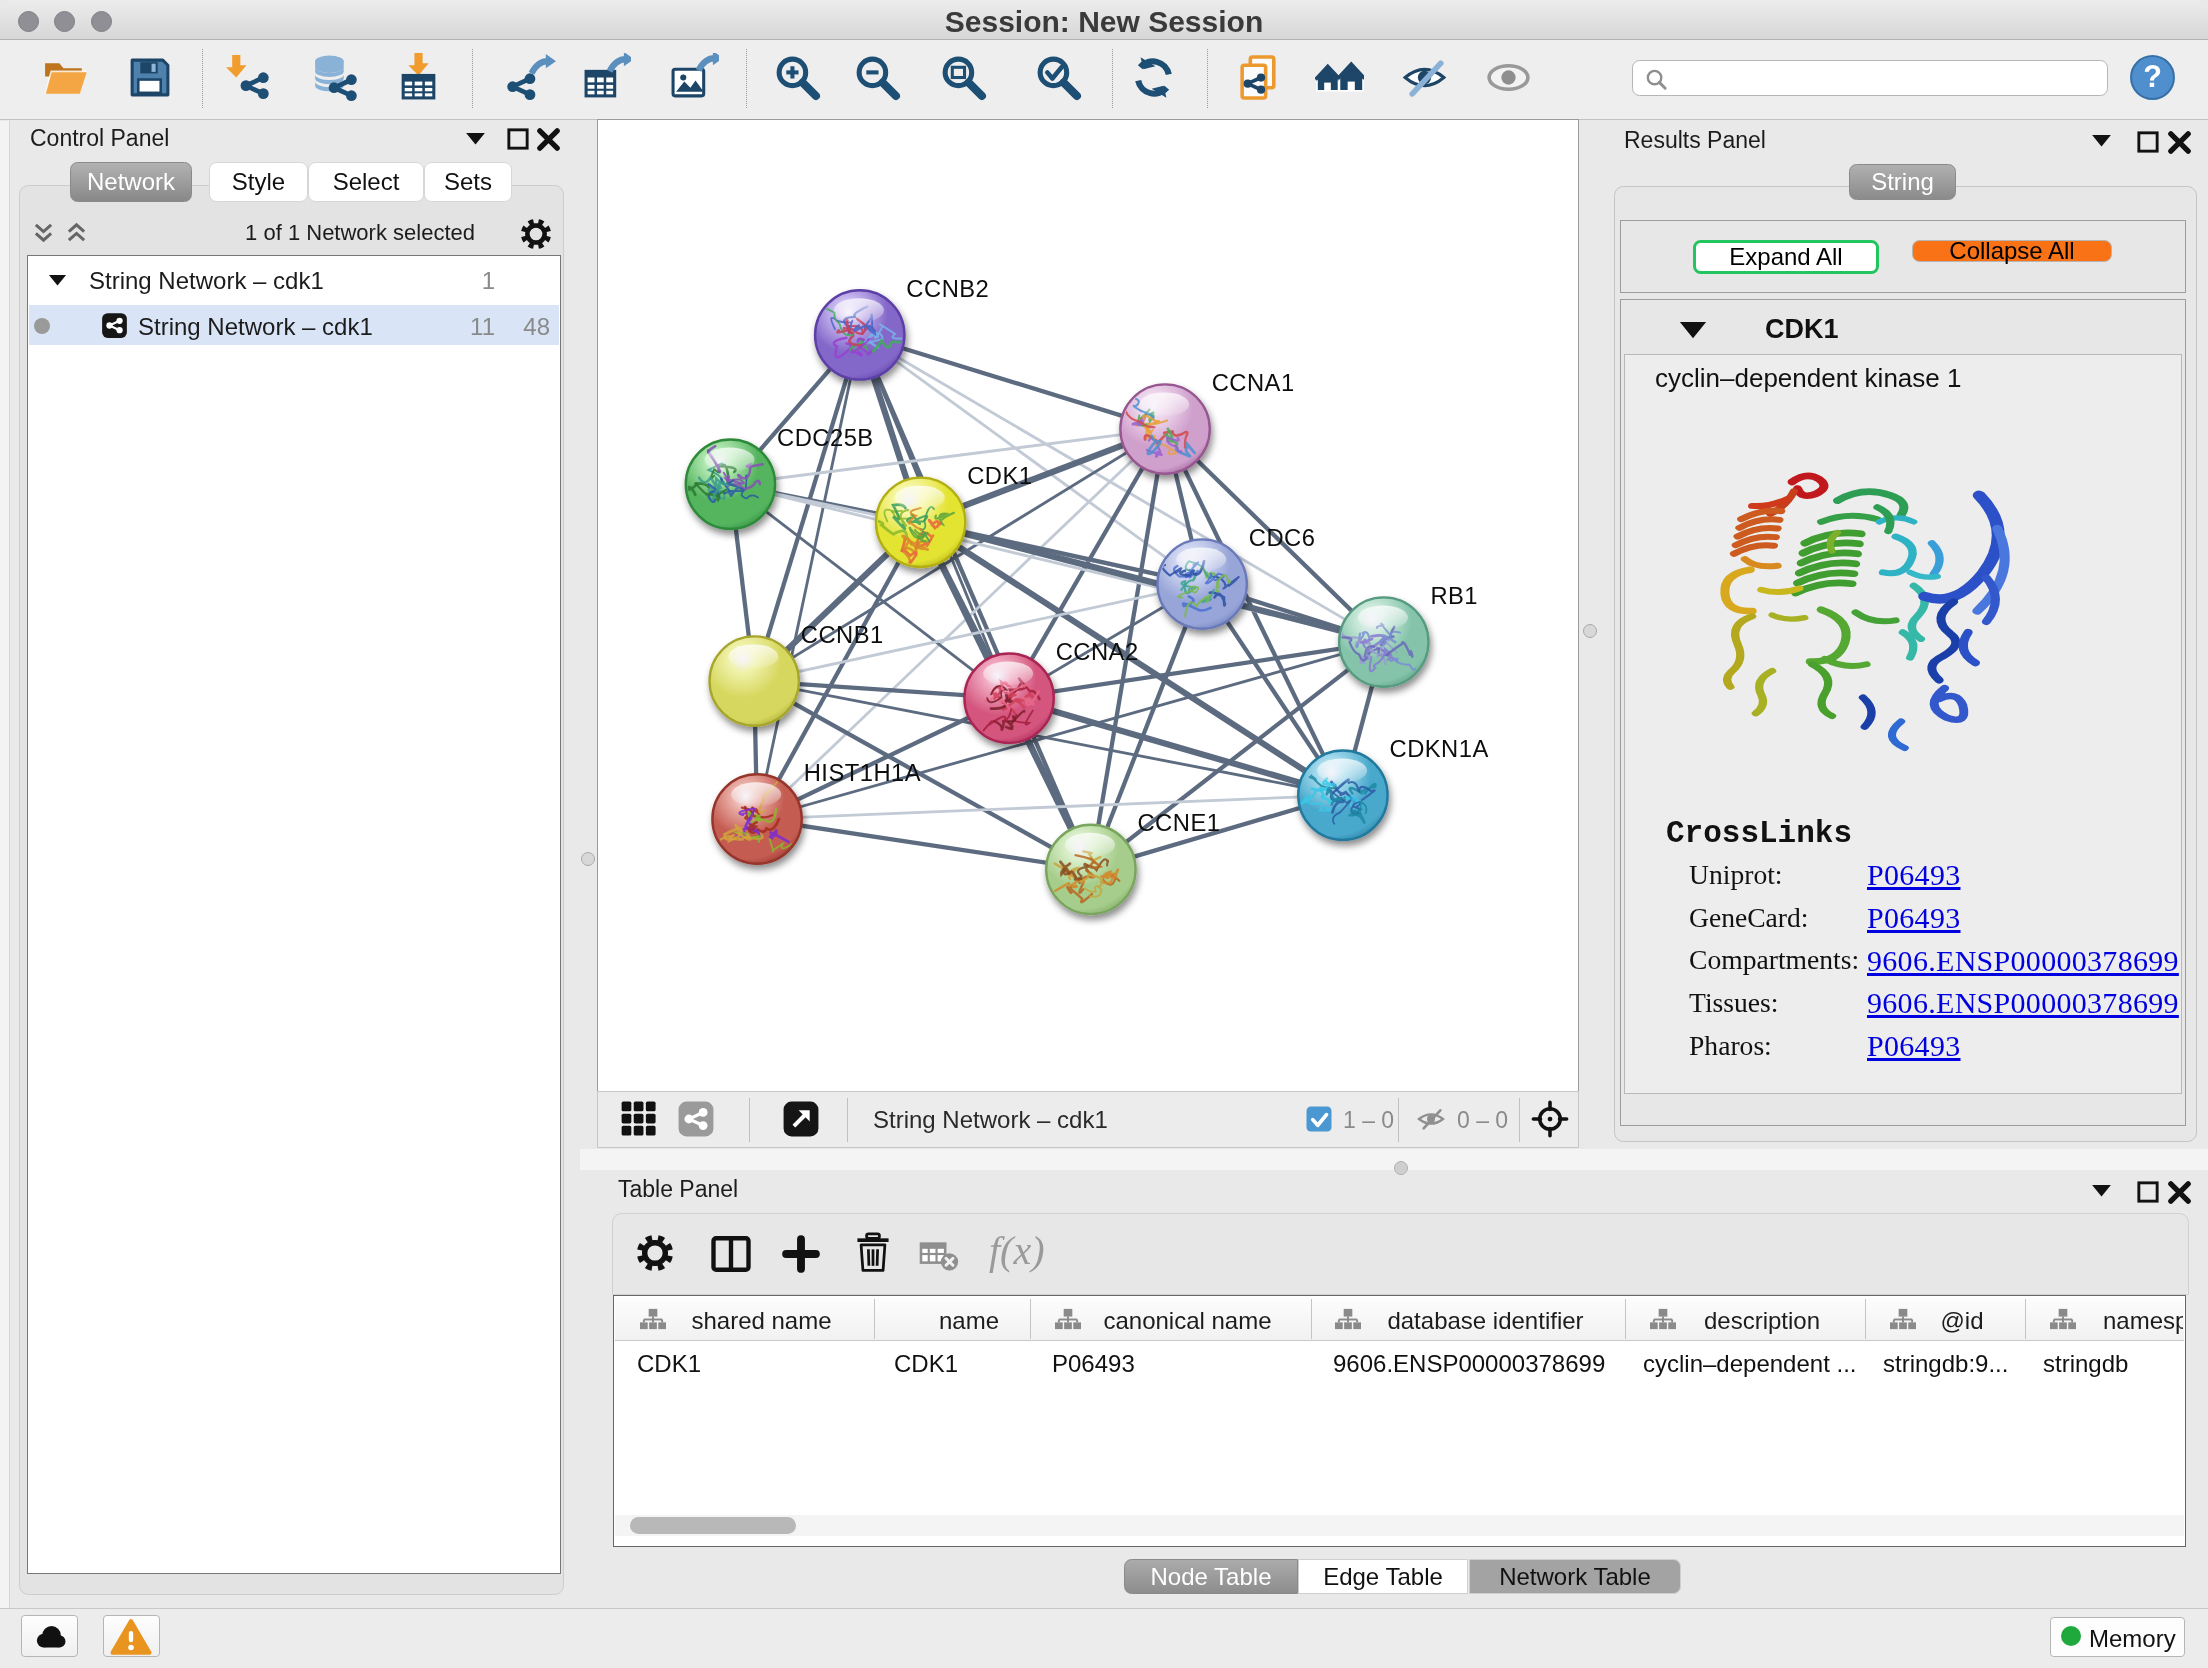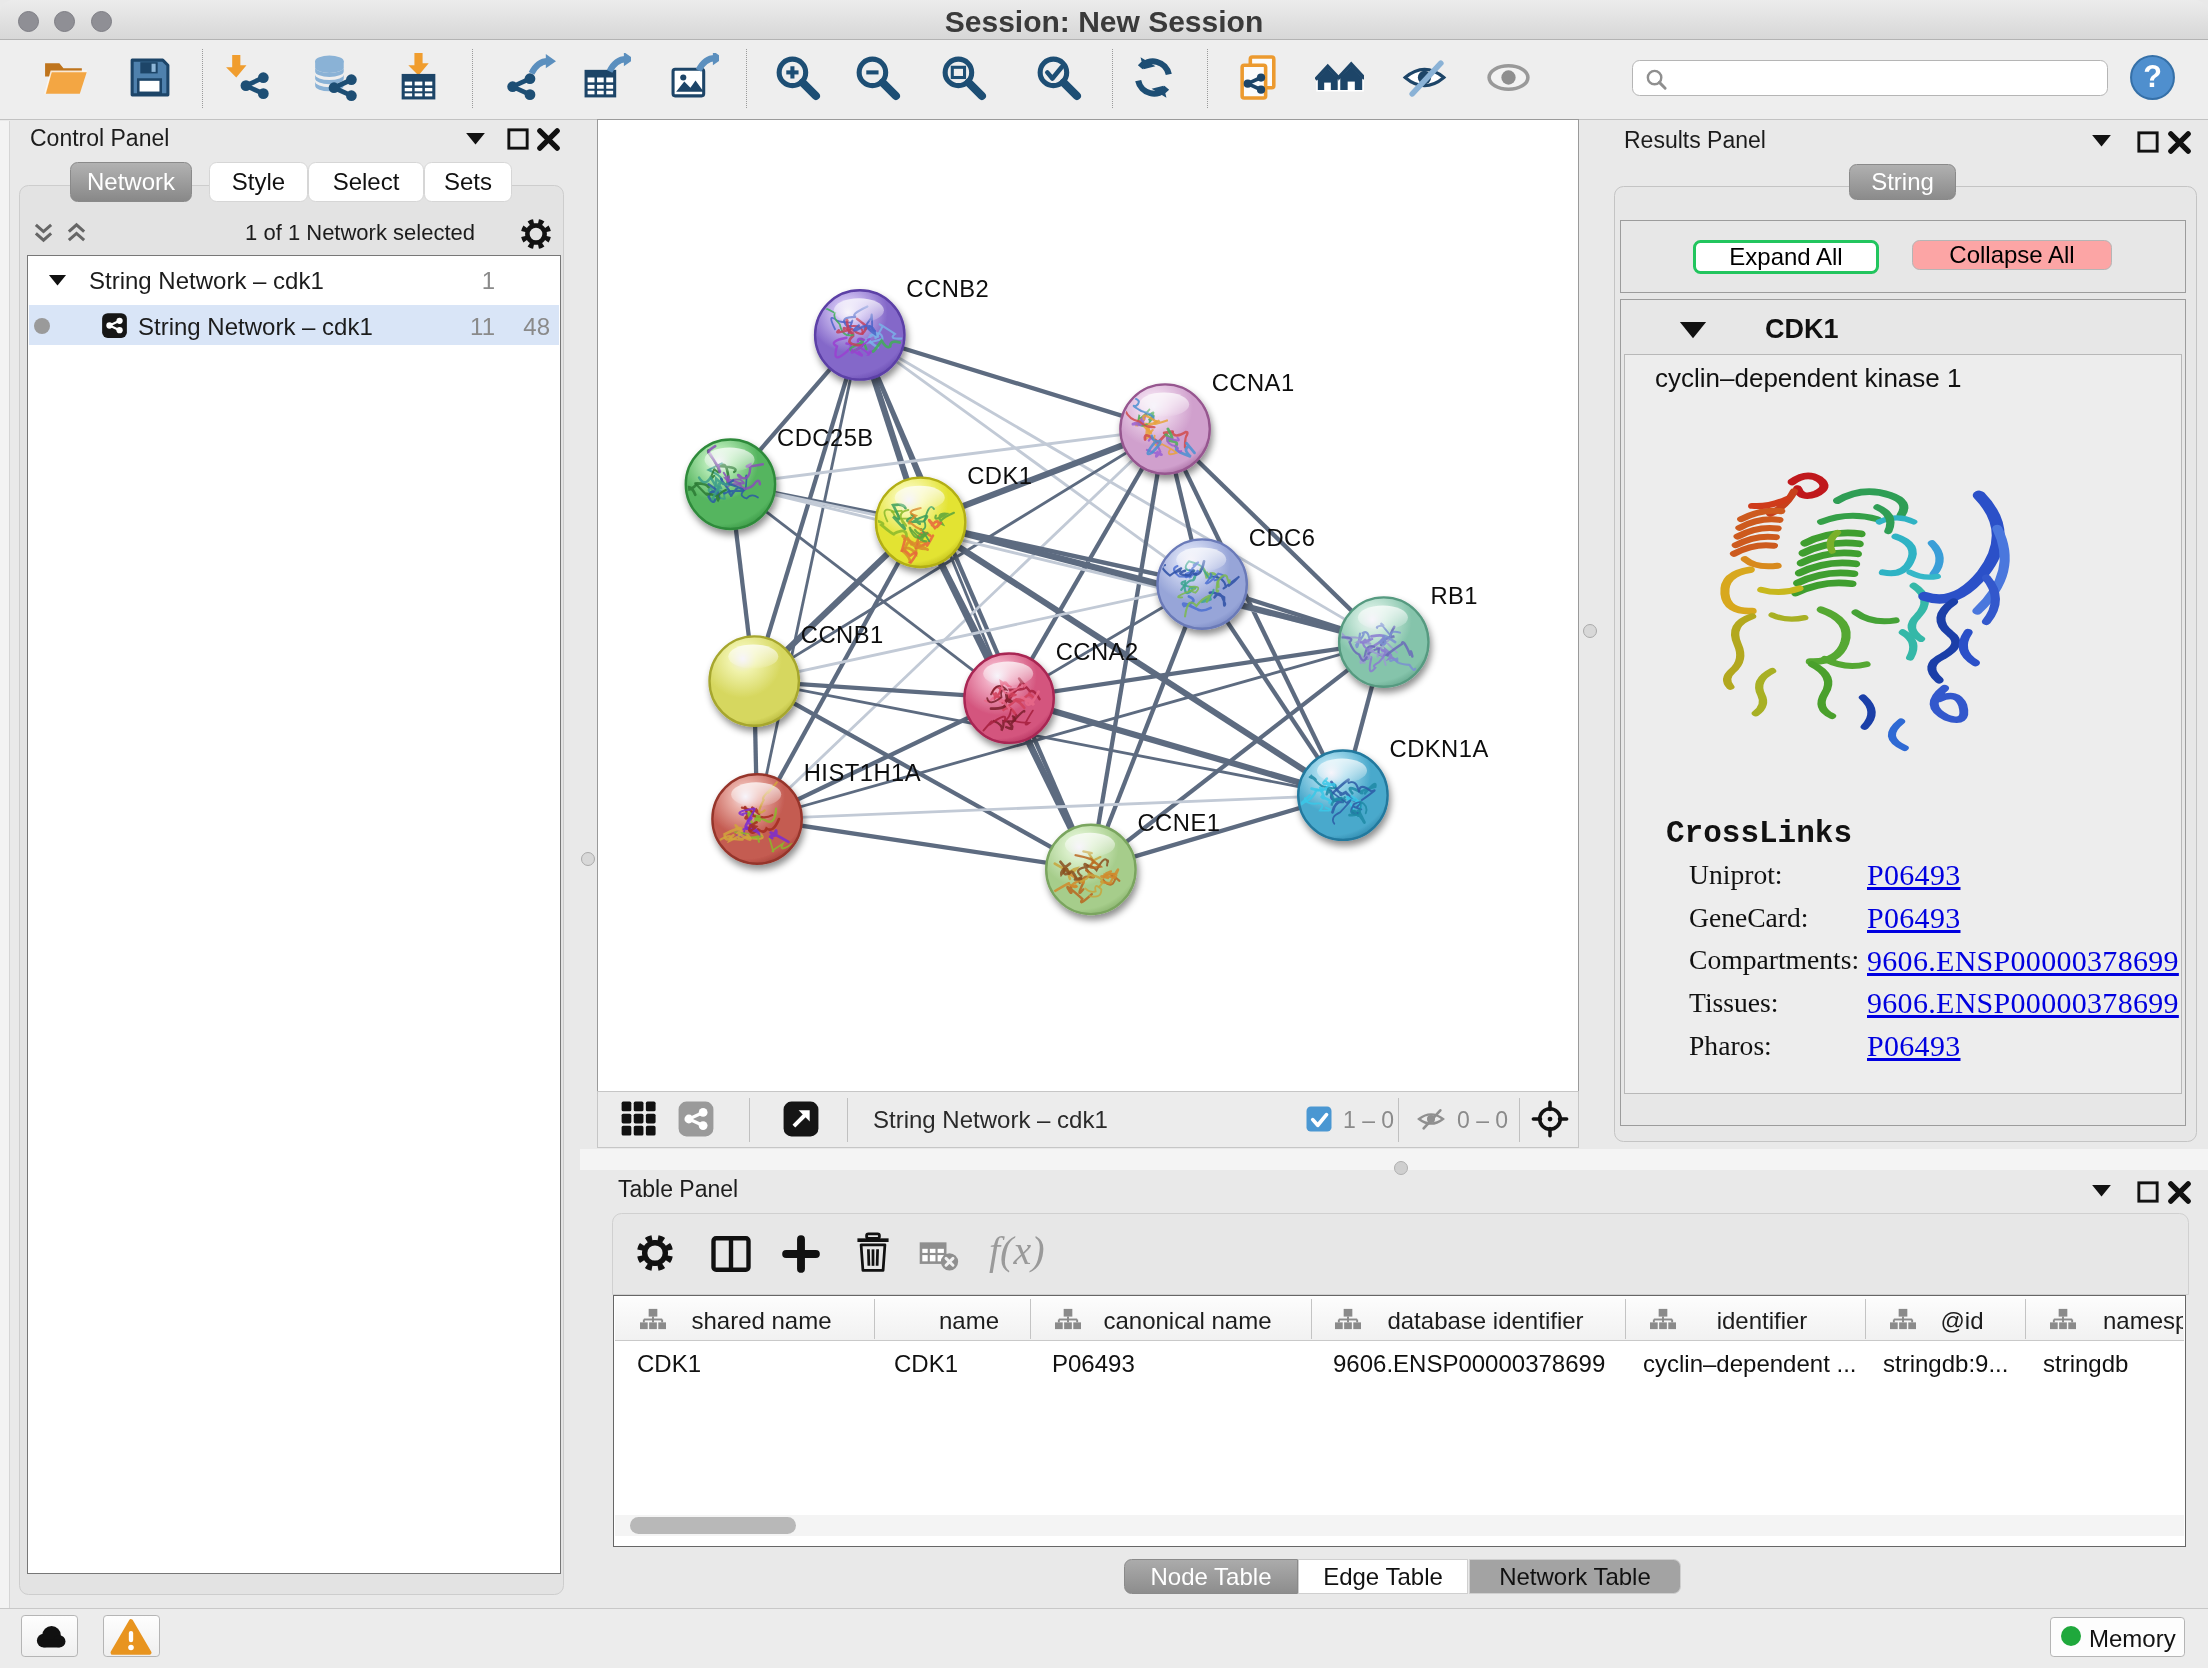--- a/index.html
+++ b/index.html
@@ -681,21 +681,21 @@
     <svg class="abs" style="left:2135px;top:129px" width="26" height="26" viewBox="0 0 27 27">
       <rect x="4" y="4" width="19" height="19" fill="none" stroke="#111" stroke-width="3"></rect>
     </svg>
     <svg class="abs" style="left:2166px;top:129px" width="27" height="27" viewBox="0 0 28 28">
       <path d="M5 5 L23 23 M23 5 L5 23" stroke="#111" stroke-width="5.5" stroke-linecap="round"></path>
     </svg>
     <div class="abs" style="left:1614px;top:186px;width:583px;height:956px;background:#e7e7e7;border:1px solid #c4c4c4;border-radius:9.5px"></div>
     <div class="abs" style="left:1849px;top:164px;width:107px;height:36px;background:linear-gradient(#b0b0b0,#8b8b8b);color:#fff;border:1px solid #8a8a8a;border-radius:7.6px;font-size:24px;display:flex;align-items:center;justify-content:center">String</div>
     <div class="abs" style="left:1620px;top:220px;width:566px;height:73px;border:1px solid #9c9c9c"></div>
     <div class="abs" style="left:1693px;top:240px;width:186px;height:34px;background:#fff;border:3px solid #22c55e;border-radius:7.6px;font-size:24px;display:flex;align-items:center;justify-content:center">Expand All</div>
-    <div class="abs" style="left:1912px;top:240px;width:200px;height:30px;background:#fca5a5;border:1px solid #b5b5b5;border-radius:7.6px;font-size:24px;display:flex;align-items:center;justify-content:center">Collapse All</div>
+    <div class="abs" style="left:1912px;top:240px;width:200px;height:22px;background:#f97316;border:1px solid #b5b5b5;border-radius:7.6px;font-size:24px;display:flex;align-items:center;justify-content:center">Collapse All</div>
     <div class="abs" style="left:1620px;top:299px;width:566px;height:827px;border:1px solid #9c9c9c"></div>
     <svg class="abs" style="left:1678px;top:320px" width="30" height="19" viewBox="0 0 32 20">
       <path d="M2 2 h28 l-14.0 17.36 z" fill="#111"></path>
     </svg>
     <div class="abs" style="left:1765px;top:314px;font-size:27px;font-weight:bold;color:#111">CDK1</div>
     <div class="abs" style="left:1624px;top:354px;width:558px;height:740px;border:1px solid #b8b8b8;background:#ededed"></div>
     <div class="abs" style="left:1655px;top:363px;font-size:26px;color:#111">cyclin–dependent kinase 1</div>
     <svg class="abs" style="left:1685px;top:458px" width="354" height="306" viewBox="0 0 390 460" preserveAspectRatio="none">
       <g fill="none" stroke-linecap="round">
         <path d="M118 36 q16 -16 30 -4 q12 12 -4 22 q-16 8 -20 -8" stroke="#c0181c" stroke-width="10"></path>
@@ -839,21 +839,21 @@
         <line x1="4" y1="12" x2="23" y2="12"></line>
         <line x1="4" y1="12" x2="4" y2="15"></line>
         <line x1="13.5" y1="12" x2="13.5" y2="15"></line>
         <line x1="23" y1="12" x2="23" y2="15"></line>
         <rect x="0" y="15" width="8" height="7" stroke="none"></rect>
         <rect x="9.5" y="15" width="8" height="7" stroke="none"></rect>
         <rect x="19" y="15" width="8" height="7" stroke="none"></rect>
       </g>
     </svg>
     <div class="abs" style="left:1625px;top:1299px;height:40px;border-left:1px solid #c4c4c4"></div>
-    <div class="abs" style="left:1663px;top:1307px;width:198px;overflow:hidden;white-space:nowrap;text-align:center;font-size:24px;color:#1c1c1c">identifier</div>
+    <div class="abs" style="left:1663px;top:1307px;width:198px;overflow:hidden;white-space:nowrap;text-align:center;font-size:24px;color:#1c1c1c">description</div>
     <svg class="abs" style="left:1650px;top:1307px" width="26" height="24" viewBox="0 0 27 23">
       <g fill="#8a8a8a" stroke="#8a8a8a" stroke-width="2">
         <rect x="9" y="1" width="9" height="8" stroke="none"></rect>
         <line x1="13.5" y1="9" x2="13.5" y2="12"></line>
         <line x1="4" y1="12" x2="23" y2="12"></line>
         <line x1="4" y1="12" x2="4" y2="15"></line>
         <line x1="13.5" y1="12" x2="13.5" y2="15"></line>
         <line x1="23" y1="12" x2="23" y2="15"></line>
         <rect x="0" y="15" width="8" height="7" stroke="none"></rect>
         <rect x="9.5" y="15" width="8" height="7" stroke="none"></rect>

